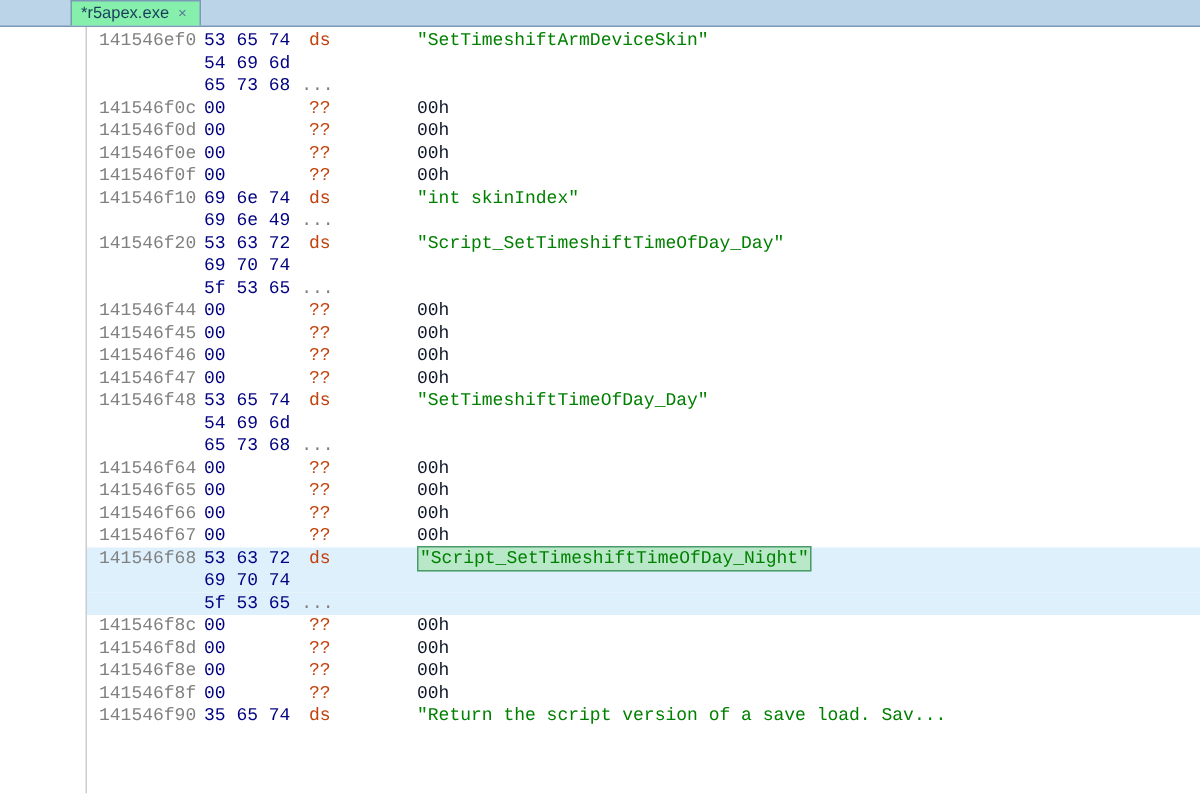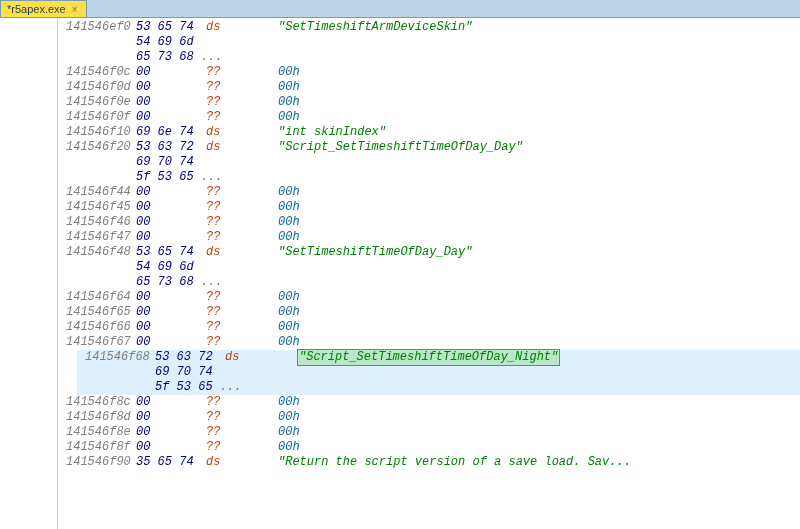--- a/index.html
+++ b/index.html
@@ -12,77 +12,77 @@
       overflow: hidden;
     }
     .tab-bar {
       background: #bcd4e8;
       height: 18px;
       display: flex;
       align-items: center;
       border-bottom: 1px solid #7a9ab8;
     }
     .tab {
-      background: #fde047;
+      background: #86efac;
       border: 1px solid #7a9ab8;
       border-bottom: none;
       padding: 1px 6px;
       font-size: 11px;
       font-family: Tahoma, sans-serif;
       color: #1a3d5c;
       display: flex;
       align-items: center;
       gap: 4px;
       height: 17px;
+      margin-left: 47px;
     }
     .tab-close {
       color: #5a7a98;
       font-size: 10px;
       cursor: pointer;
       padding: 0 2px;
     }
     .content {
       display: flex;
       height: calc(100% - 18px);
-      font-style: italic;
     }
     .gutter {
       width: 58px;
       background: #fff;
       border-right: 1px solid #ccc;
     }
     .listing {
       flex: 1;
       padding-top: 2px;
       background: #fff;
     }
     .row {
       display: flex;
       height: 15px;
       line-height: 15px;
       white-space: pre;
     }
-    .row.highlighted { background: #def0fc; margin-left: 19px; }
+    .row.highlighted { background: #def0fc; }
     .addr {
       color: #808080;
       width: 78px;
       padding-left: 8px;
     }
     .addr-cont {
       width: 78px;
     }
     .bytes {
       color: #000080;
       width: 70px;
     }
     .mnemonic {
       color: #c2410c;
       width: 72px;
     }
-    .operand { color: #0369a1; }
+    .operand { color: #0f172a; }
     .string { color: #008000; }
     .string-sel {
       color: #008000;
       background: #b8e8c8;
       border: 1px solid #4a9a6a;
       padding: 0 1px;
       margin: -1px 0;
     }
     .ellipsis { color: #808080; }
   </style>
@@ -100,20 +100,21 @@
   <div class="gutter"></div>
   <div class="listing" id="listing">
       <div class="row"><span class="addr">141546ef0</span><span class="bytes">53 65 74</span><span class="mnemonic">ds</span><span class="string">"SetTimeshiftArmDeviceSkin"</span></div>
       <div class="row"><span class="addr-cont"></span><span class="bytes">54 69 6d</span><span class="mnemonic"></span></div>
       <div class="row"><span class="addr-cont"></span><span class="bytes">65 73 68<span class="ellipsis"> ...</span></span><span class="mnemonic"></span></div>
       <div class="row"><span class="addr">141546f0c</span><span class="bytes">00</span><span class="mnemonic">??</span><span class="operand">00h</span></div>
       <div class="row"><span class="addr">141546f0d</span><span class="bytes">00</span><span class="mnemonic">??</span><span class="operand">00h</span></div>
       <div class="row"><span class="addr">141546f0e</span><span class="bytes">00</span><span class="mnemonic">??</span><span class="operand">00h</span></div>
       <div class="row"><span class="addr">141546f0f</span><span class="bytes">00</span><span class="mnemonic">??</span><span class="operand">00h</span></div>
       <div class="row"><span class="addr">141546f10</span><span class="bytes">69 6e 74</span><span class="mnemonic">ds</span><span class="string">"int skinIndex"</span></div>
+      <div class="row"><span class="addr-cont"></span><span class="bytes">69 6e 49<span class="ellipsis"> ...</span></span><span class="mnemonic"></span></div>
       <div class="row"><span class="addr">141546f20</span><span class="bytes">53 63 72</span><span class="mnemonic">ds</span><span class="string">"Script_SetTimeshiftTimeOfDay_Day"</span></div>
       <div class="row"><span class="addr-cont"></span><span class="bytes">69 70 74</span><span class="mnemonic"></span></div>
       <div class="row"><span class="addr-cont"></span><span class="bytes">5f 53 65<span class="ellipsis"> ...</span></span><span class="mnemonic"></span></div>
       <div class="row"><span class="addr">141546f44</span><span class="bytes">00</span><span class="mnemonic">??</span><span class="operand">00h</span></div>
       <div class="row"><span class="addr">141546f45</span><span class="bytes">00</span><span class="mnemonic">??</span><span class="operand">00h</span></div>
       <div class="row"><span class="addr">141546f46</span><span class="bytes">00</span><span class="mnemonic">??</span><span class="operand">00h</span></div>
       <div class="row"><span class="addr">141546f47</span><span class="bytes">00</span><span class="mnemonic">??</span><span class="operand">00h</span></div>
       <div class="row"><span class="addr">141546f48</span><span class="bytes">53 65 74</span><span class="mnemonic">ds</span><span class="string">"SetTimeshiftTimeOfDay_Day"</span></div>
       <div class="row"><span class="addr-cont"></span><span class="bytes">54 69 6d</span><span class="mnemonic"></span></div>
       <div class="row"><span class="addr-cont"></span><span class="bytes">65 73 68<span class="ellipsis"> ...</span></span><span class="mnemonic"></span></div>

